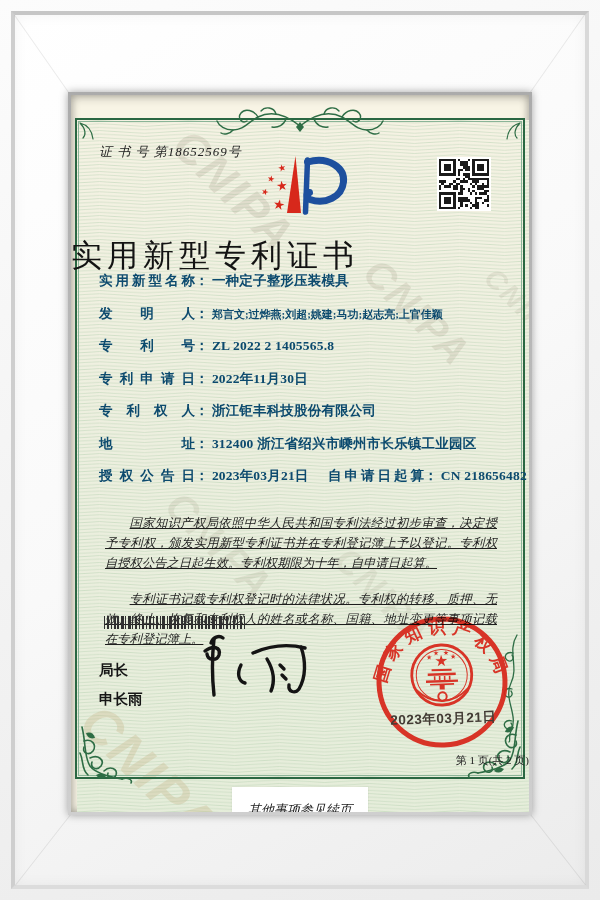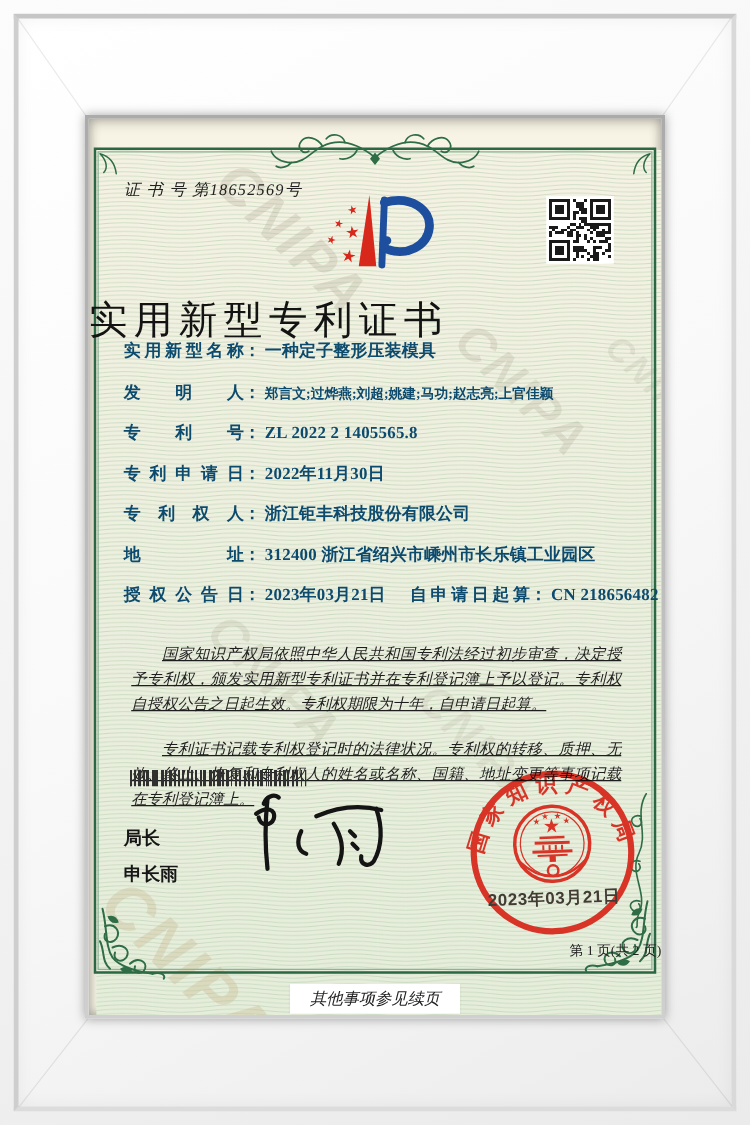--- a/index.html
+++ b/index.html
@@ -53,21 +53,21 @@
     background-image:repeating-linear-gradient(90deg,#303030 0 1.5px,transparent 1.5px 3.5px),
                      repeating-linear-gradient(90deg,#303030 0 1px,transparent 1px 6.5px);}
   .signer{position:absolute;left:28px;top:566px;font-family:Liberation Mono, monospace;
           font-size:14.5px;font-weight:700;color:#161616;}
   .signer div{margin-bottom:10px;}
   .sig{position:absolute;left:112px;top:534px;width:140px;height:76px;}
   .seal{position:absolute;left:300px;top:516px;width:142px;height:142px;transform:rotate(-2deg);
         mix-blend-mode:multiply;opacity:.94;}
   .pageno{position:absolute;left:0;right:0;top:658px;text-align:right;font-size:11px;color:#222;}
   .contnote{position:absolute;left:50%;top:692px;transform:translateX(-50%);background:#ffffff;
-            padding:3px 16px;font-size:13px;font-style:italic;color:#222;white-space:nowrap;
+            padding:14px 16px;font-size:13px;font-style:italic;color:#222;white-space:nowrap;
             box-shadow:0 0 2px rgba(0,0,0,.08);}
   .orn{position:absolute;z-index:2;pointer-events:none;}
   .orn-top{left:50%;top:8px;transform:translateX(-50%);}
   .orn-bl{left:5px;top:628px;}
   .orn-br{right:5px;top:622px;transform:scaleX(-1);}
   .orn-vr{right:6px;top:538px;}
   .orn-ctl{left:7px;top:26px;}
   .orn-ctr{right:7px;top:26px;transform:scaleX(-1);}
 </style>
 </head>

